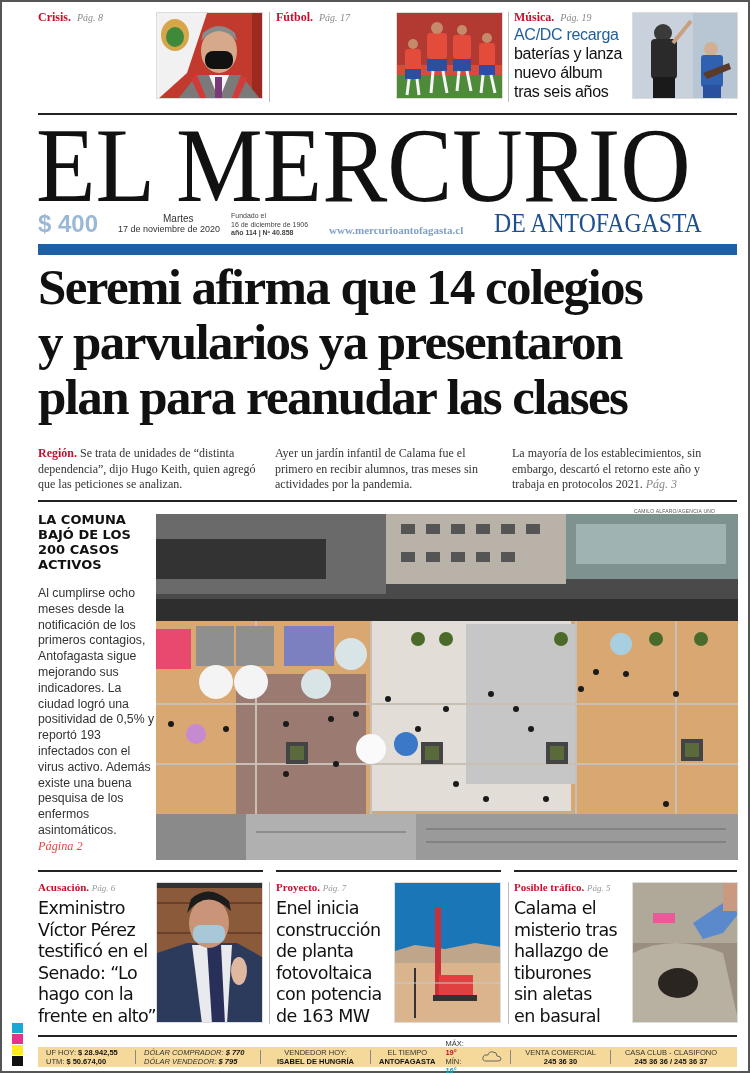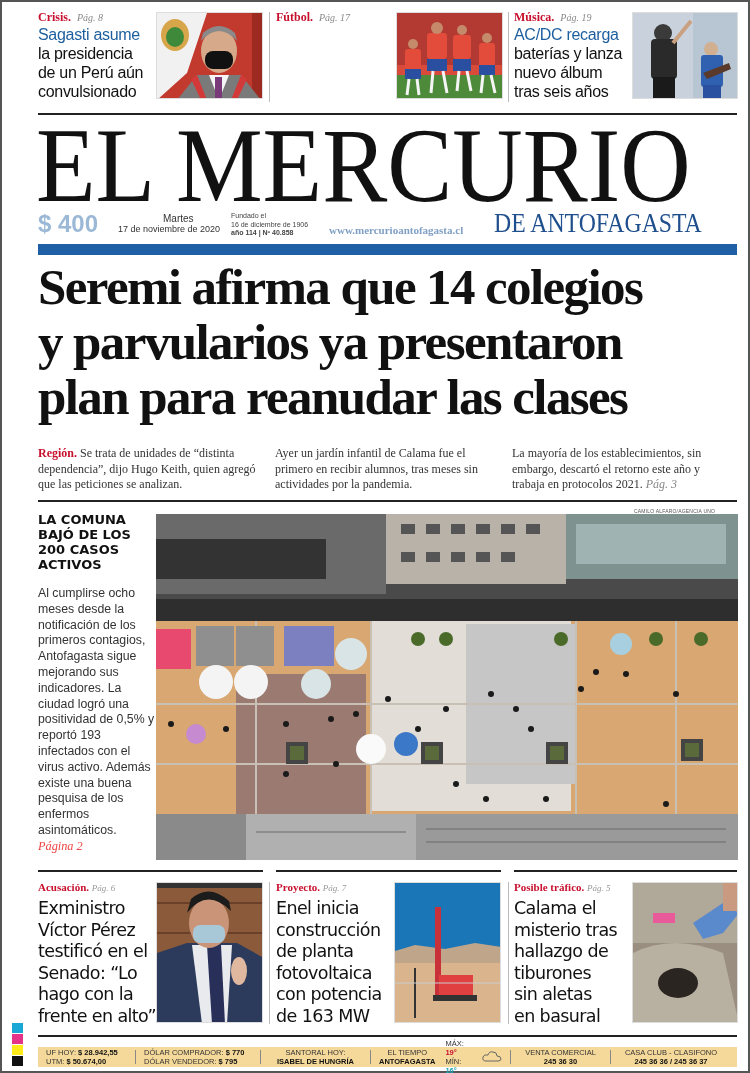--- a/index.html
+++ b/index.html
@@ -65,26 +65,20 @@
   .red { color: #c8102e; font-weight: bold; }
   .teal { color: #1aa3b5; font-weight: bold; }
 </style>
 </head>
 <body>
 
 <div class="frame"></div>
 
 <div class="teaser" style="left:38px;">
   <div class="kicker"><span>Crisis.</span><span class="pg">Pág. 8</span></div>
-  <div class="t-head">
-    <span class="hl c-blue">Sagasti asume</span>
-    <span class="hl">la presidencia</span>
-    <span class="hl">de un Perú aún</span>
-    <span class="hl">convulsionado</span>
-  </div>
 </div>
 <div class="photo" style="left:156px;top:12px;width:107px;height:87px;">
   <svg width="107" height="87" viewBox="0 0 107 87">
     <rect width="107" height="87" fill="#c23a2e"></rect>
     <polygon points="0,0 50,0 30,60 0,87" fill="#f1f1f1"></polygon>
     <ellipse cx="18" cy="22" rx="14" ry="16" fill="#d8a64a"></ellipse>
     <ellipse cx="18" cy="24" rx="9" ry="10" fill="#3f8a3a"></ellipse>
     <rect x="95" y="0" width="12" height="87" fill="#9c2a21"></rect>
     <ellipse cx="62" cy="38" rx="18" ry="22" fill="#d6a98a"></ellipse>
     <path d="M44 28 Q62 8 80 28 L78 20 Q62 6 46 20 Z" fill="#8a8a8a"></path>
@@ -382,26 +376,26 @@
 <div class="reg" style="top:1045px;background:#ffeb1a;"></div>
 <div class="reg" style="top:1056px;background:#111;"></div>
 
 <div class="rule-thick" style="left:38px;top:1035px;width:699px;"></div>
 
 <div class="footer">
   <div class="f-cell" style="width:98px;">
     <div><span>UF HOY:</span> <b>$ 28.942,55</b></div>
     <div><span>UTM:</span> <b>$ 50.674,00</b></div>
   </div>
-  <div class="f-cell" style="width:125px;">
+  <div class="f-cell" style="width:125px;font-style:italic;">
     <div><span>DÓLAR COMPRADOR:</span> <b>$ 770</b></div>
     <div><span>DÓLAR VENDEDOR:</span> <b>$ 795</b></div>
   </div>
   <div class="f-cell f-center" style="width:110px;">
-    <div>SANTORAL HOY:</div>
+    <div>VENDEDOR HOY:</div>
     <b>ISABEL DE HUNGRÍA</b>
   </div>
   <div class="f-cell" style="width:140px;flex-direction:row;align-items:center;gap:10px;">
     <div style="text-align:center;">
       <div>EL TIEMPO</div>
       <b>ANTOFAGASTA</b>
     </div>
     <div>
       <div><span>MÁX:</span> <span class="red">19°</span></div>
       <div><span>MÍN:</span> <span class="teal">16°</span></div>

